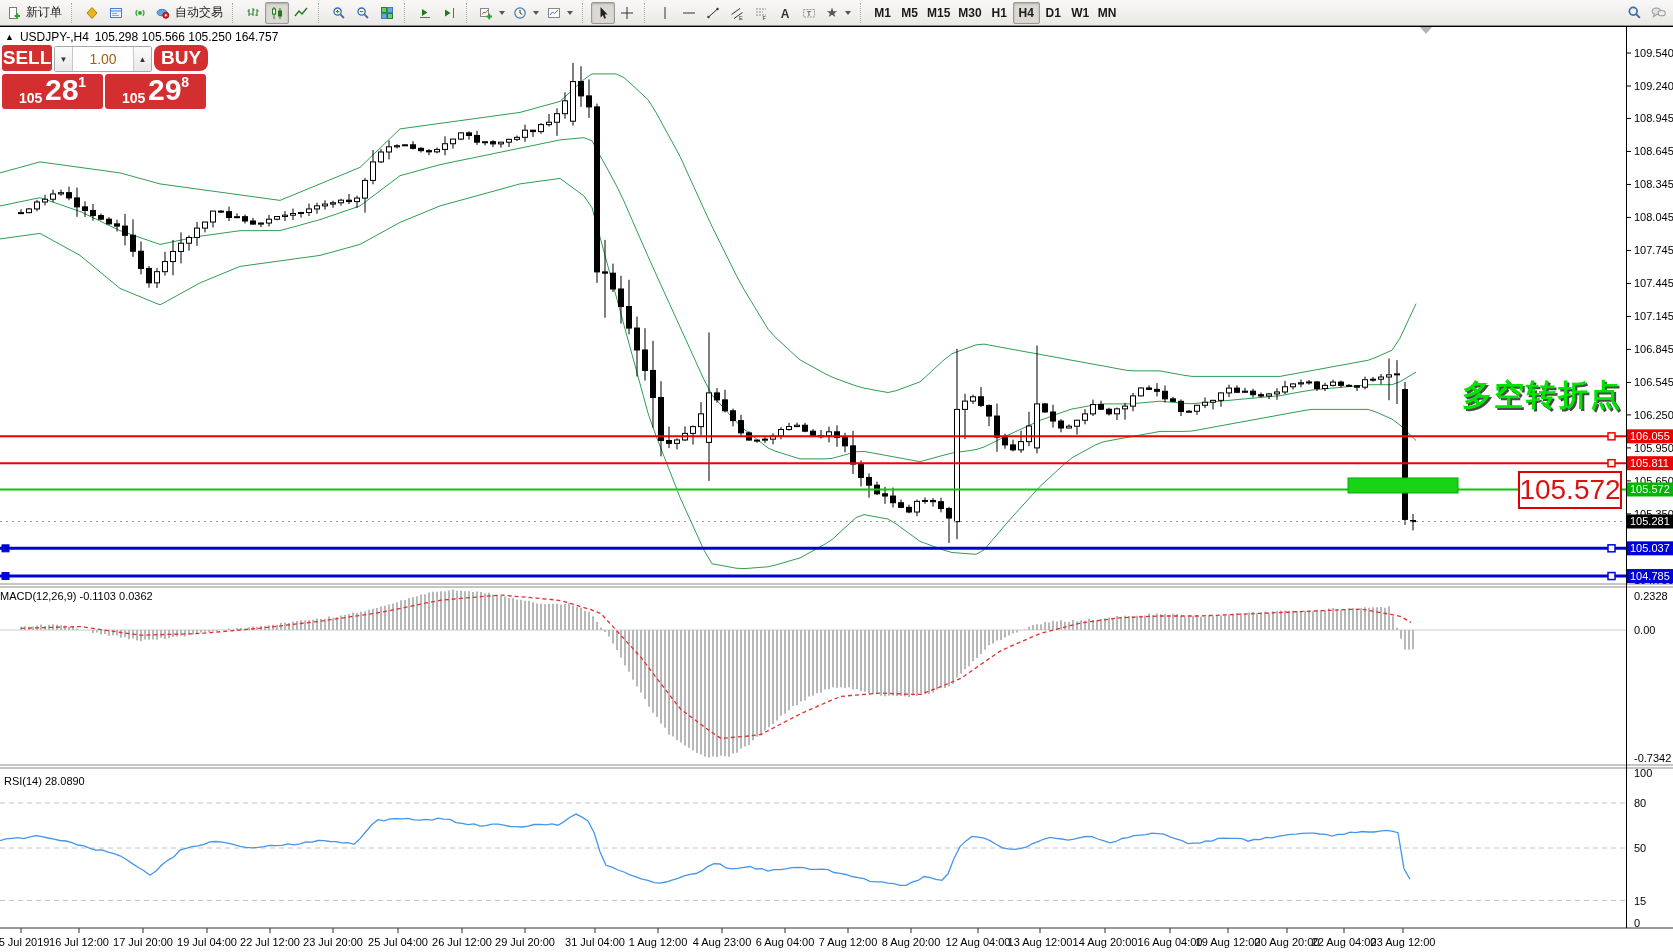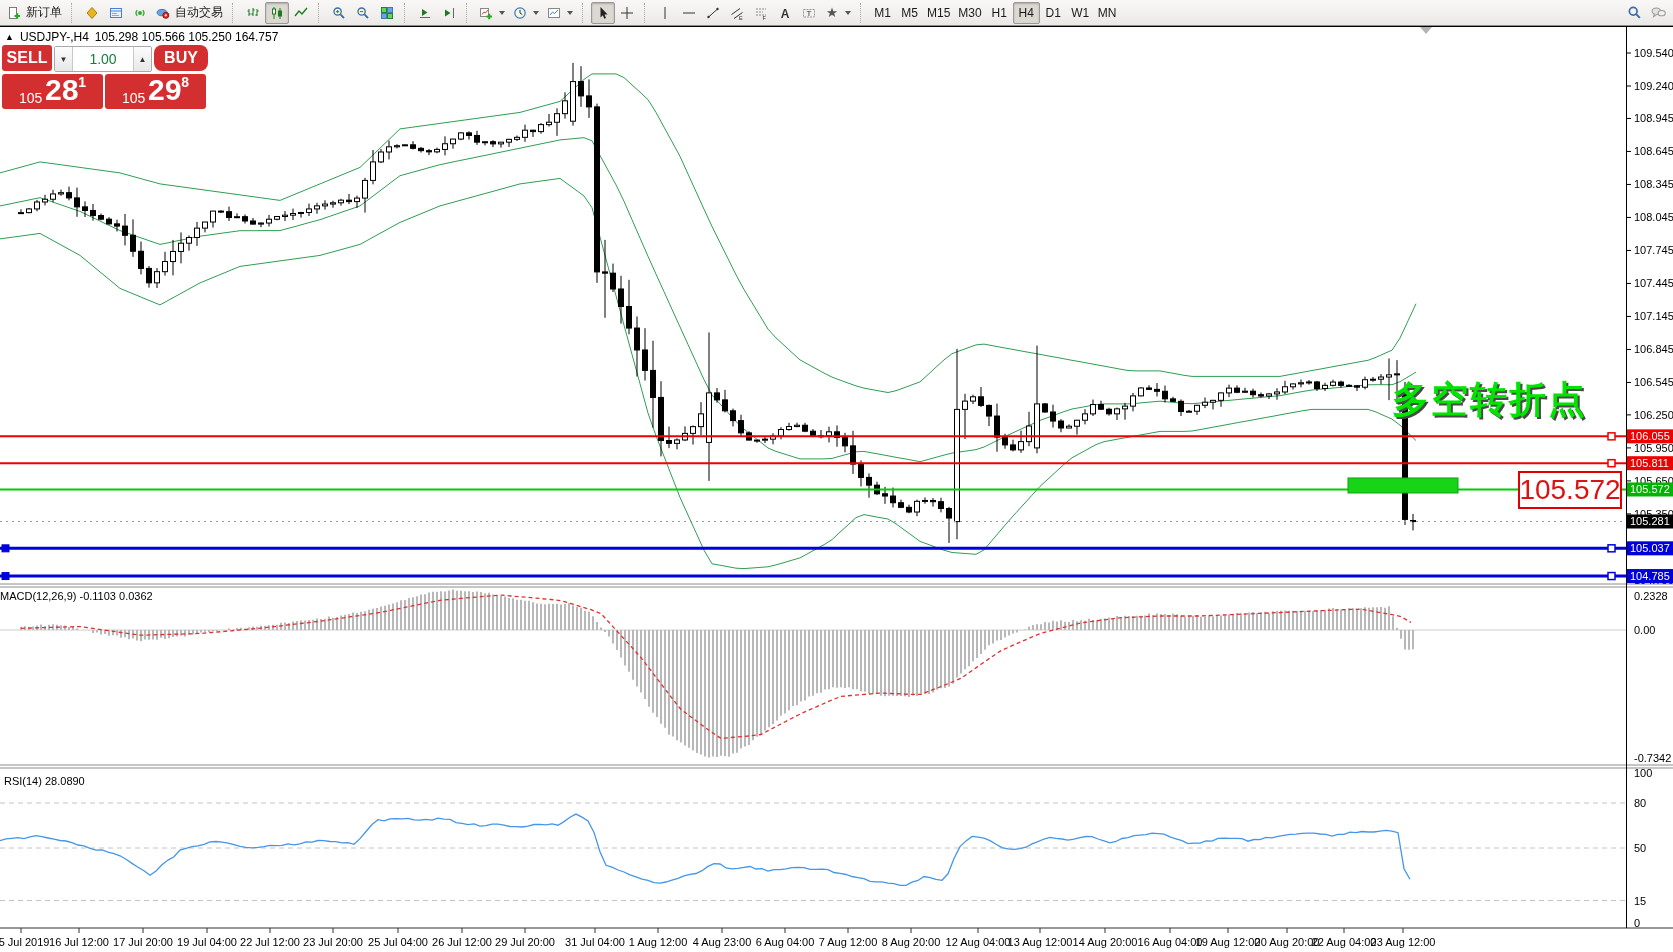--- a/index.html
+++ b/index.html
@@ -7,54 +7,54 @@
   
   #toolbar{position:absolute;top:0;left:0;width:1673px;height:26px;box-sizing:border-box;
            background:linear-gradient(#f9f8f7,#ebe9e6);border-bottom:1px solid #8e8e8e;
            display:flex;align-items:center;padding:0 3px;}
   .tb-btn{height:22px;min-width:24px;display:flex;align-items:center;justify-content:center;
           gap:5px;padding:0 3px;border:1px solid transparent;border-radius:2px;box-sizing:border-box;}
   .tb-btn.pressed{background:#dcd9d2;border-color:#999;box-shadow:inset 0 1px 2px rgba(0,0,0,.22);}
   .tb-btn svg{display:block;}
   .tb-label{font-size:12px;color:#1a1a1a;white-space:nowrap;}
   .tb-sep{width:4px;height:20px;border-left:1px dotted #a8a8a8;margin:0 4px 0 5px;}
-  .tf-btn{font-size:11px;color:#333;font-weight:normal;min-width:27px;text-align:right;}
+  .tf-btn{font-size:11px;color:#333;font-weight:bold;min-width:27px;text-align:right;}
   .caret{width:0;height:0;border-left:3px solid transparent;border-right:3px solid transparent;
          border-top:4px solid #555;margin-left:1px;}
   #tb-right{margin-left:auto;display:flex;align-items:center;}
   
   #chart-window{position:absolute;top:26px;left:0;width:1673px;height:926px;background:#fff;
                 border-top:1px solid #000;box-sizing:border-box;}
   #chart-svg{position:absolute;top:0;left:0;}
   .overlay{position:absolute;white-space:nowrap;}
   #symbol-title{top:3px;left:5px;font-size:12px;color:#000;display:flex;align-items:center;gap:6px;}
   #collapse-tri{font-size:9px;color:#000;}
   
   #oneclick{top:18px;left:2px;width:206px;}
   .oc-row{display:flex;gap:2px;margin-bottom:2px;}
   .oc-btn{background:#d32f31;color:#fff;border-radius:3px;display:flex;align-items:center;justify-content:center;}
-  .oc-small{height:26px;font-size:16px;font-weight:bold;flex:0 0 50px;}
+  .oc-small{height:26px;font-size:19px;font-weight:bold;flex:0 0 50px;}
   .oc-small.buy{flex:0 0 54px;border-radius:8px;}
   .oc-spin{flex:1;display:flex;border:1px solid #a9a9a9;border-radius:2px;background:#fff;height:24px;margin-top:1px;}
   .oc-spin-btn{width:17px;display:flex;align-items:center;justify-content:center;font-size:8px;color:#333;
                background:linear-gradient(#fcfcfc,#e8e8e8);}
   .oc-spin-btn:first-child{border-right:1px solid #c9c9c9;}
   .oc-spin-btn:last-child{border-left:1px solid #c9c9c9;}
-  .oc-vol{flex:1;display:flex;align-items:center;justify-content:center;font-size:14px;color:#15803d;}
+  .oc-vol{flex:1;display:flex;align-items:center;justify-content:center;font-size:14px;color:#a16207;}
   .oc-price{height:33px;flex:0 0 101px;display:flex;align-items:flex-end;justify-content:center;
             padding-bottom:2px;line-height:1;}
-  .oc-price .pfx{font-size:14px;font-weight:normal;margin-right:2px;margin-bottom:2px;}
+  .oc-price .pfx{font-size:14px;font-weight:bold;margin-right:2px;margin-bottom:2px;}
   .oc-price .big{font-size:30px;font-weight:bold;letter-spacing:-1px;font-family:Liberation Mono, monospace;}
   .oc-price .sup{font-size:14px;font-weight:bold;align-self:flex-start;margin-top:1px;}
   
   .ind-label{font-size:11px;color:#000;}
   #macd-label{top:563px;left:0;}
   #rsi-label{top:748px;left:4px;}
   
-  #annotation{top:348px;left:1392px;font-size:37px;font-weight:bold;color:#00e400;
+  #annotation{top:348px;left:1462px;font-size:30px;font-weight:bold;color:#00e400;
               text-shadow:2px 2px 0 #4a4a4a;letter-spacing:2px;}
   #price-box{top:444px;left:1518px;width:100px;height:34px;border:2px solid #e00000;background:#fff;
              color:#dd1111;font-size:28px;display:flex;align-items:center;justify-content:center;}
   #shift-marker{top:0px;left:1420px;width:0;height:0;border-left:6px solid transparent;
                 border-right:6px solid transparent;border-top:7px solid #b4b4b4;}
 </style>
 </head>
 <body>
 
 <div id="toolbar">

